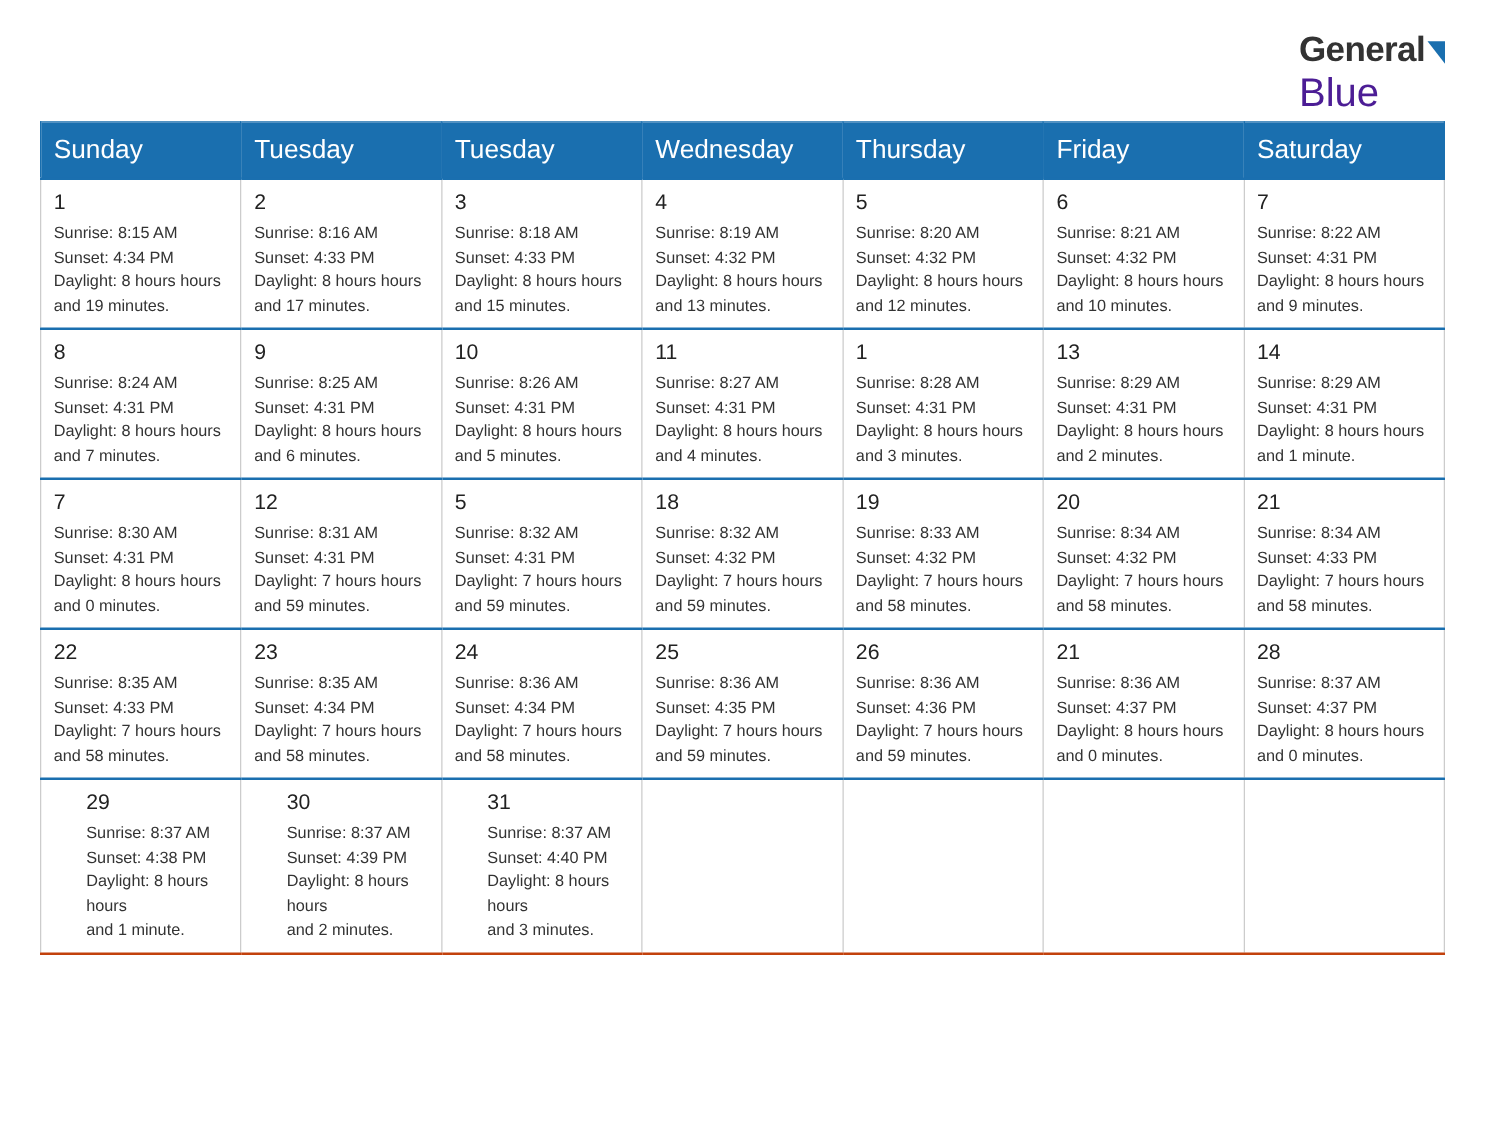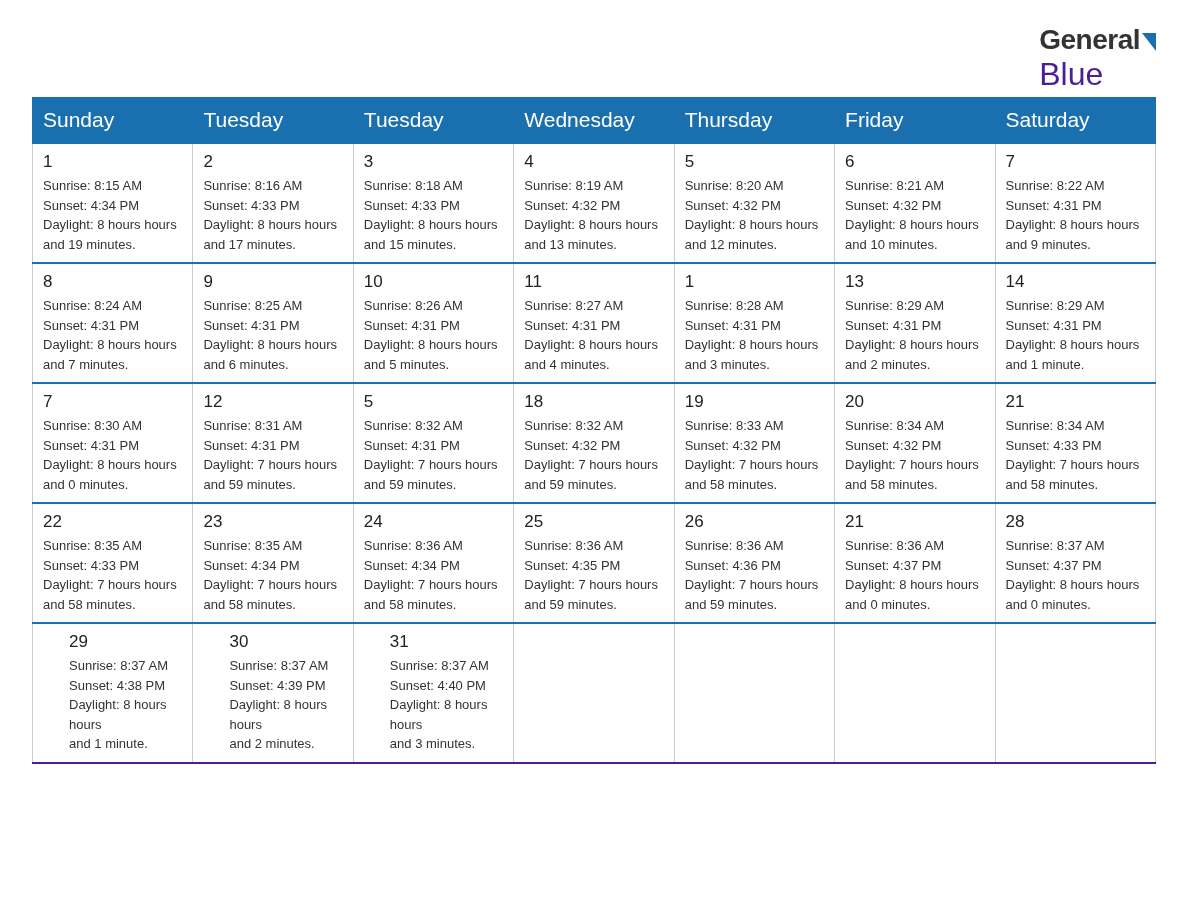--- a/index.html
+++ b/index.html
@@ -92,21 +92,21 @@
       color: #222;
       display: block;
       margin-bottom: 4px;
     }
     .day-info {
       font-size: 13px;
       line-height: 1.5;
       color: #333;
     }
     .last-row td {
-      border-bottom: 2px solid #4c1d95;
+      border-bottom: 2px solid #c2410c;
       padding-left: 36px;
     }
   </style>
 </head>
 <body>
 
 <div class="header">
   <div class="logo">
     <div class="logo-top">
       <span class="logo-general">General</span>

